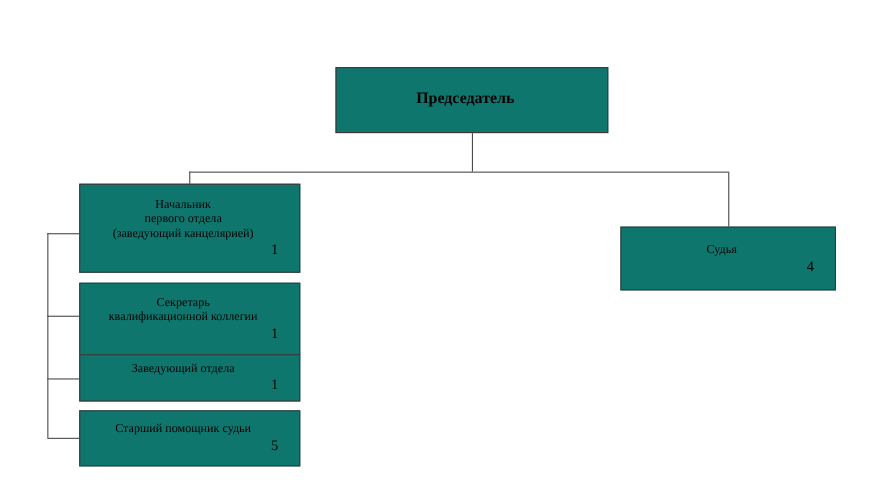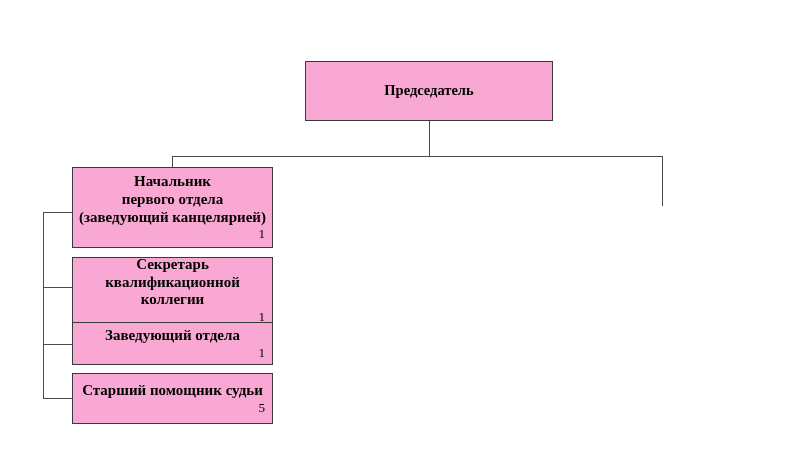--- a/index.html
+++ b/index.html
@@ -16,34 +16,33 @@
     position: relative;
     width: 800px;
     height: 449px;
     background: #ffffff;
     overflow: hidden;
   }
   .node-box {
     position: absolute;
     box-sizing: border-box;
     border: 1.3px solid #3a3a3a;
-    background: #f9a8d4;
+    background: #0f766e;
     display: flex;
     flex-direction: column;
     justify-content: center;
     align-items: center;
-    padding: 2px 6px 2px 6px;
+    padding: 2px 18px 2px 6px;
   }
   .node-label {
     text-align: center;
     line-height: 1.18;
-    font-size: 15px;
+    font-size: 11px;
     white-space: pre-line;
     width: 100%;
-    font-weight: bold;
   }
   .node-label.bold {
     font-weight: bold;
     font-size: 14.5px;
   }
   .node-count {
     width: 100%;
     text-align: right;
     font-size: 13.2px;
     line-height: 1.15;
@@ -101,14 +100,18 @@
     <div class="node-count">5</div>
   </div>
 
   <div class="conn-v" style="left:43px; top:212px; height:186px;"></div>
 
   <div class="conn-h" style="left:43px; top:212px; width:29px;"></div>
   <div class="conn-h" style="left:43px; top:287px; width:29px;"></div>
   <div class="conn-h" style="left:43px; top:344px; width:29px;"></div>
   <div class="conn-h" style="left:43px; top:398px; width:29px;"></div>
 
+  <div class="node-box" style="left:564px; top:206px; width:196px; height:58px;">
+    <div class="node-label">Судья</div>
+    <div class="node-count">4</div>
+  </div>
 
 </div>
 
 </body></html>

